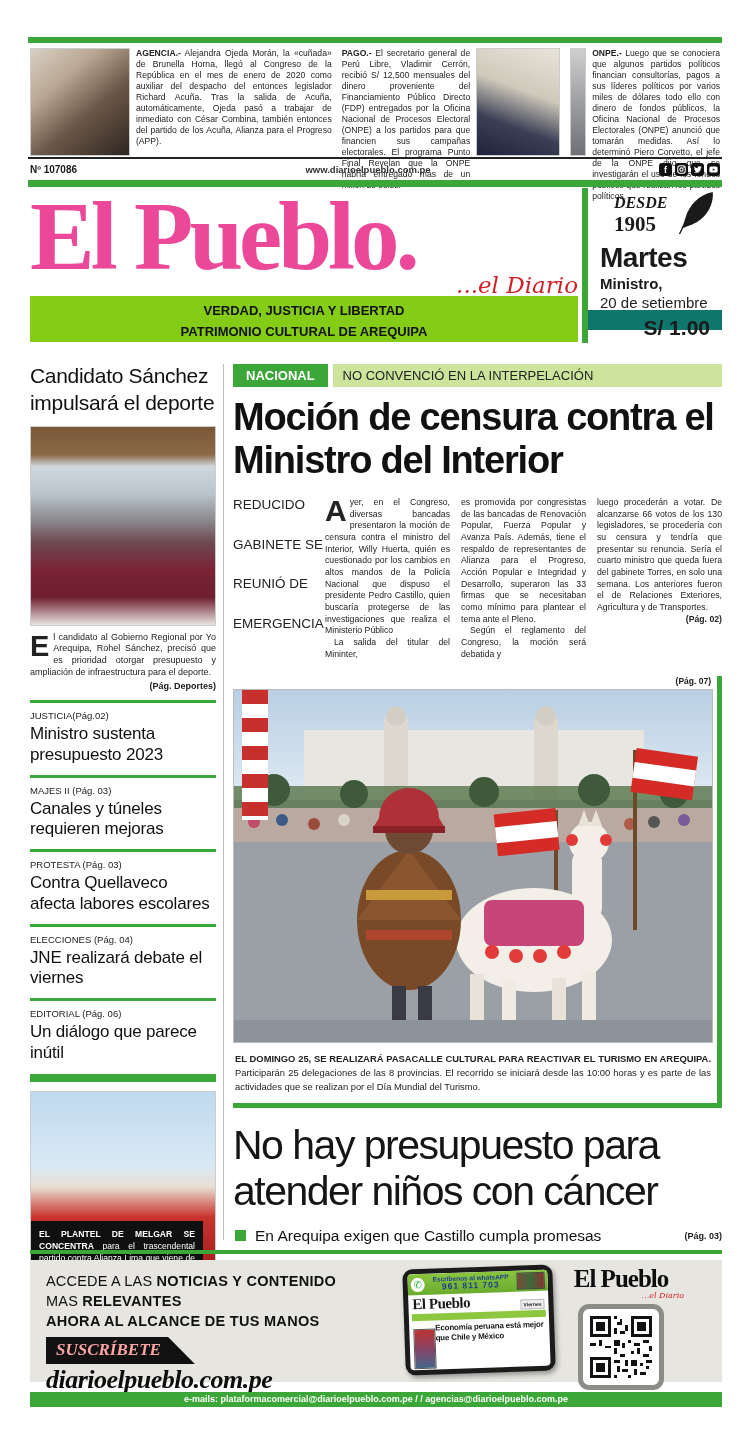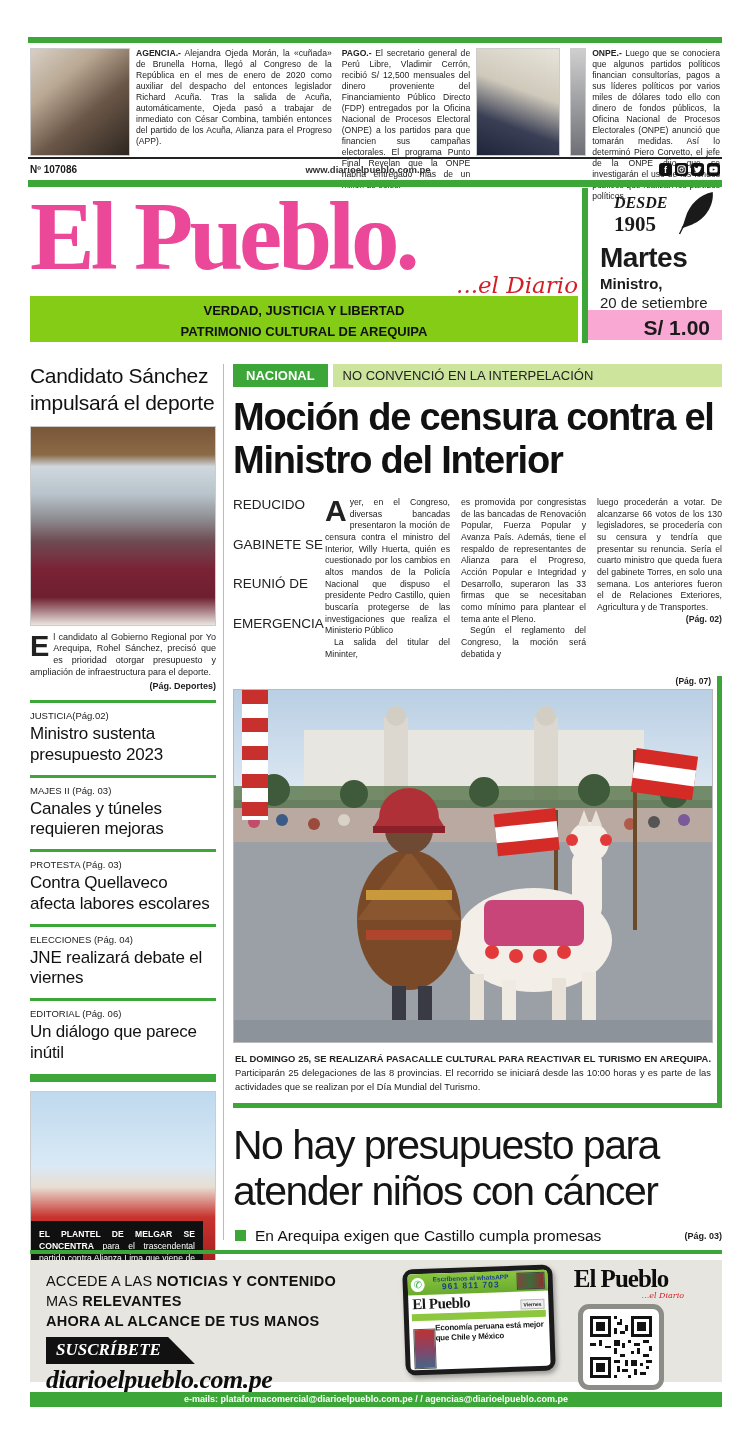--- a/index.html
+++ b/index.html
@@ -38,21 +38,21 @@
   #mast-stripe{left:582px;top:188px;width:6px;height:155px;background:#3da639;}
   #mast-right{left:600px;top:194px;width:122px;}
   #desde-row{position:relative;height:46px;}
   #desde-txt{font-family:"Liberation Serif",serif;font-style:italic;font-weight:bold;
              font-size:16px;line-height:1.1;padding-left:14px;}
   #desde-year{font-family:"Liberation Serif",serif;font-weight:bold;font-size:21px;padding-left:14px;}
   #quill{position:absolute;right:4px;top:-4px;}
   #day{font-size:28px;font-weight:bold;letter-spacing:-0.5px;margin-top:2px;}
   #city{font-size:15px;font-weight:bold;margin-top:1px;}
   #mdate{font-size:15px;margin-top:2px;color:#222;}
-  #price{left:588px;top:310px;width:134px;height:30px;background:#f9a8d4;font-size:21px;
+  #price{left:588px;top:310px;width:134px;height:20px;background:#0f766e;font-size:21px;
          font-weight:bold;text-align:right;padding:6px 12px 0 0;box-sizing:border-box;}
   
   #v-divider{left:223px;top:364px;width:1px;height:876px;background:#bbb;}
   #sidebar{left:30px;top:362px;width:186px;}
   #s-title{font-size:21px;line-height:1.3;font-weight:400;letter-spacing:-0.3px;color:#111;}
   #s-photo1{height:198px;margin:9px 0 6px;border:1px solid #ccc;
     background:linear-gradient(180deg,#7a5638 0%,#8b6a48 14%,#cfd8de 20%,#b9c3cb 34%,#8f8f93 46%,#6e4a52 58%,#7a2335 72%,#6e1f30 86%,#e9e6df 100%);}
   #s-lede{font-size:9px;line-height:1.32;text-align:justify;color:#222;}
   .dropcap{float:left;font-size:29px;line-height:0.85;font-weight:bold;padding:2px 4px 0 0;}
   .pageref{text-align:right;font-weight:bold;font-size:9px;margin-top:2px;}
@@ -92,21 +92,21 @@
   #subhead-row{display:flex;align-items:center;margin-top:12px;}
   #bullet{width:11px;height:11px;background:#3da639;margin:0 9px 0 2px;flex:none;}
   #subhead{font-size:15.5px;flex:1;color:#111;}
   #pag03{font-weight:bold;font-size:9px;}
   
   #pre-banner-bar{left:30px;right:28px;top:1250px;height:4px;}
   #banner{left:30px;right:28px;top:1260px;height:122px;background:#e7e5e0;}
   #banner-left{position:absolute;left:16px;top:11px;width:350px;}
   .b1{font-size:14.5px;letter-spacing:0.2px;line-height:1.38;color:#111;}
   .b1 b{letter-spacing:0.3px;}
-  #suscribete{display:inline-block;background:#111;color:#ffffff;font-family:"Liberation Serif",serif;
+  #suscribete{display:inline-block;background:#111;color:#fca5a5;font-family:"Liberation Serif",serif;
               font-style:italic;font-weight:bold;font-size:17px;padding:3px 34px 4px 10px;margin-top:6px;
               clip-path:polygon(0 0,82% 0,100% 100%,0 100%);}
   #site2{font-family:"Liberation Serif",serif;font-style:italic;font-weight:bold;font-size:26px;
          letter-spacing:-0.5px;color:#0d0d0d;margin-top:1px;}
   #tablet{position:absolute;left:374px;top:7px;width:150px;height:106px;background:#1b1b1b;
           border-radius:10px;transform:rotate(-2deg);padding:5px;box-sizing:border-box;box-shadow:2px 3px 5px rgba(0,0,0,.35);}
   #tablet-screen{background:#fff;height:100%;border-radius:4px;overflow:hidden;}
   #wa-bar{background:linear-gradient(180deg,#8bc53f,#6aab2e);height:21px;display:flex;align-items:center;padding:0 3px;gap:3px;}
   #wa-icon{width:14px;height:14px;border-radius:50%;background:#fff;color:#2ab540;display:flex;
            align-items:center;justify-content:center;font-size:10px;flex:none;}

